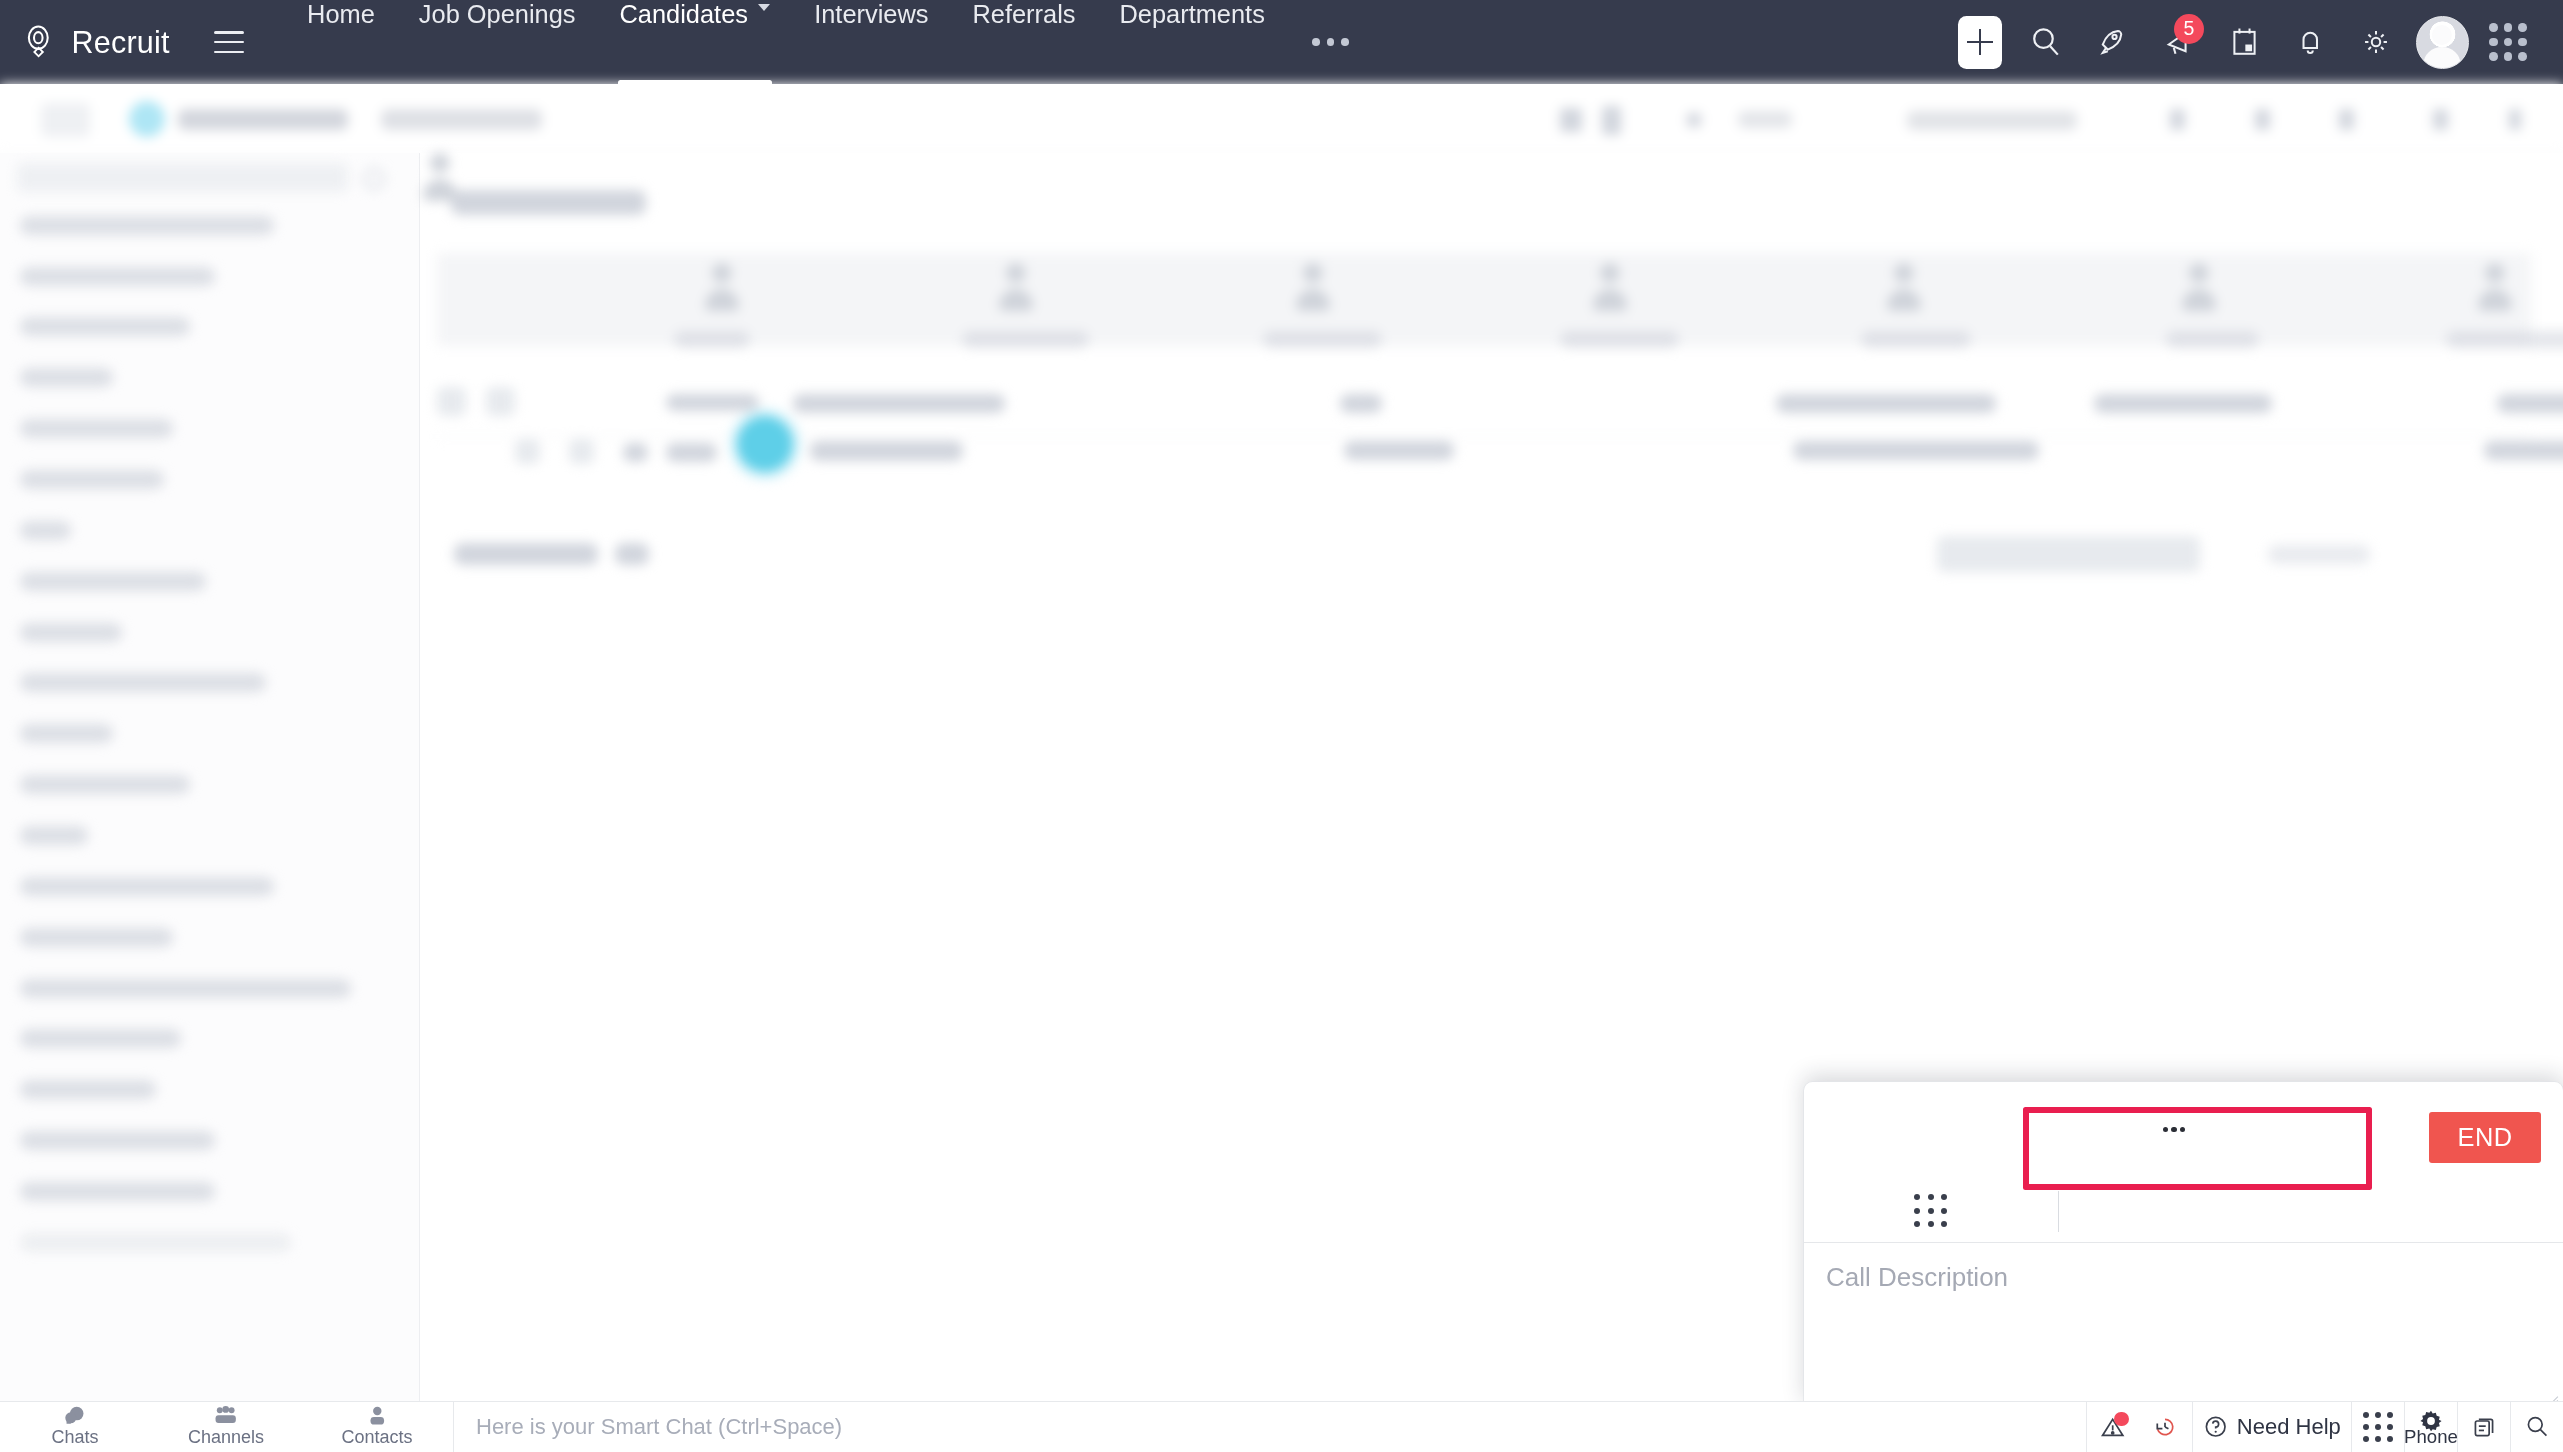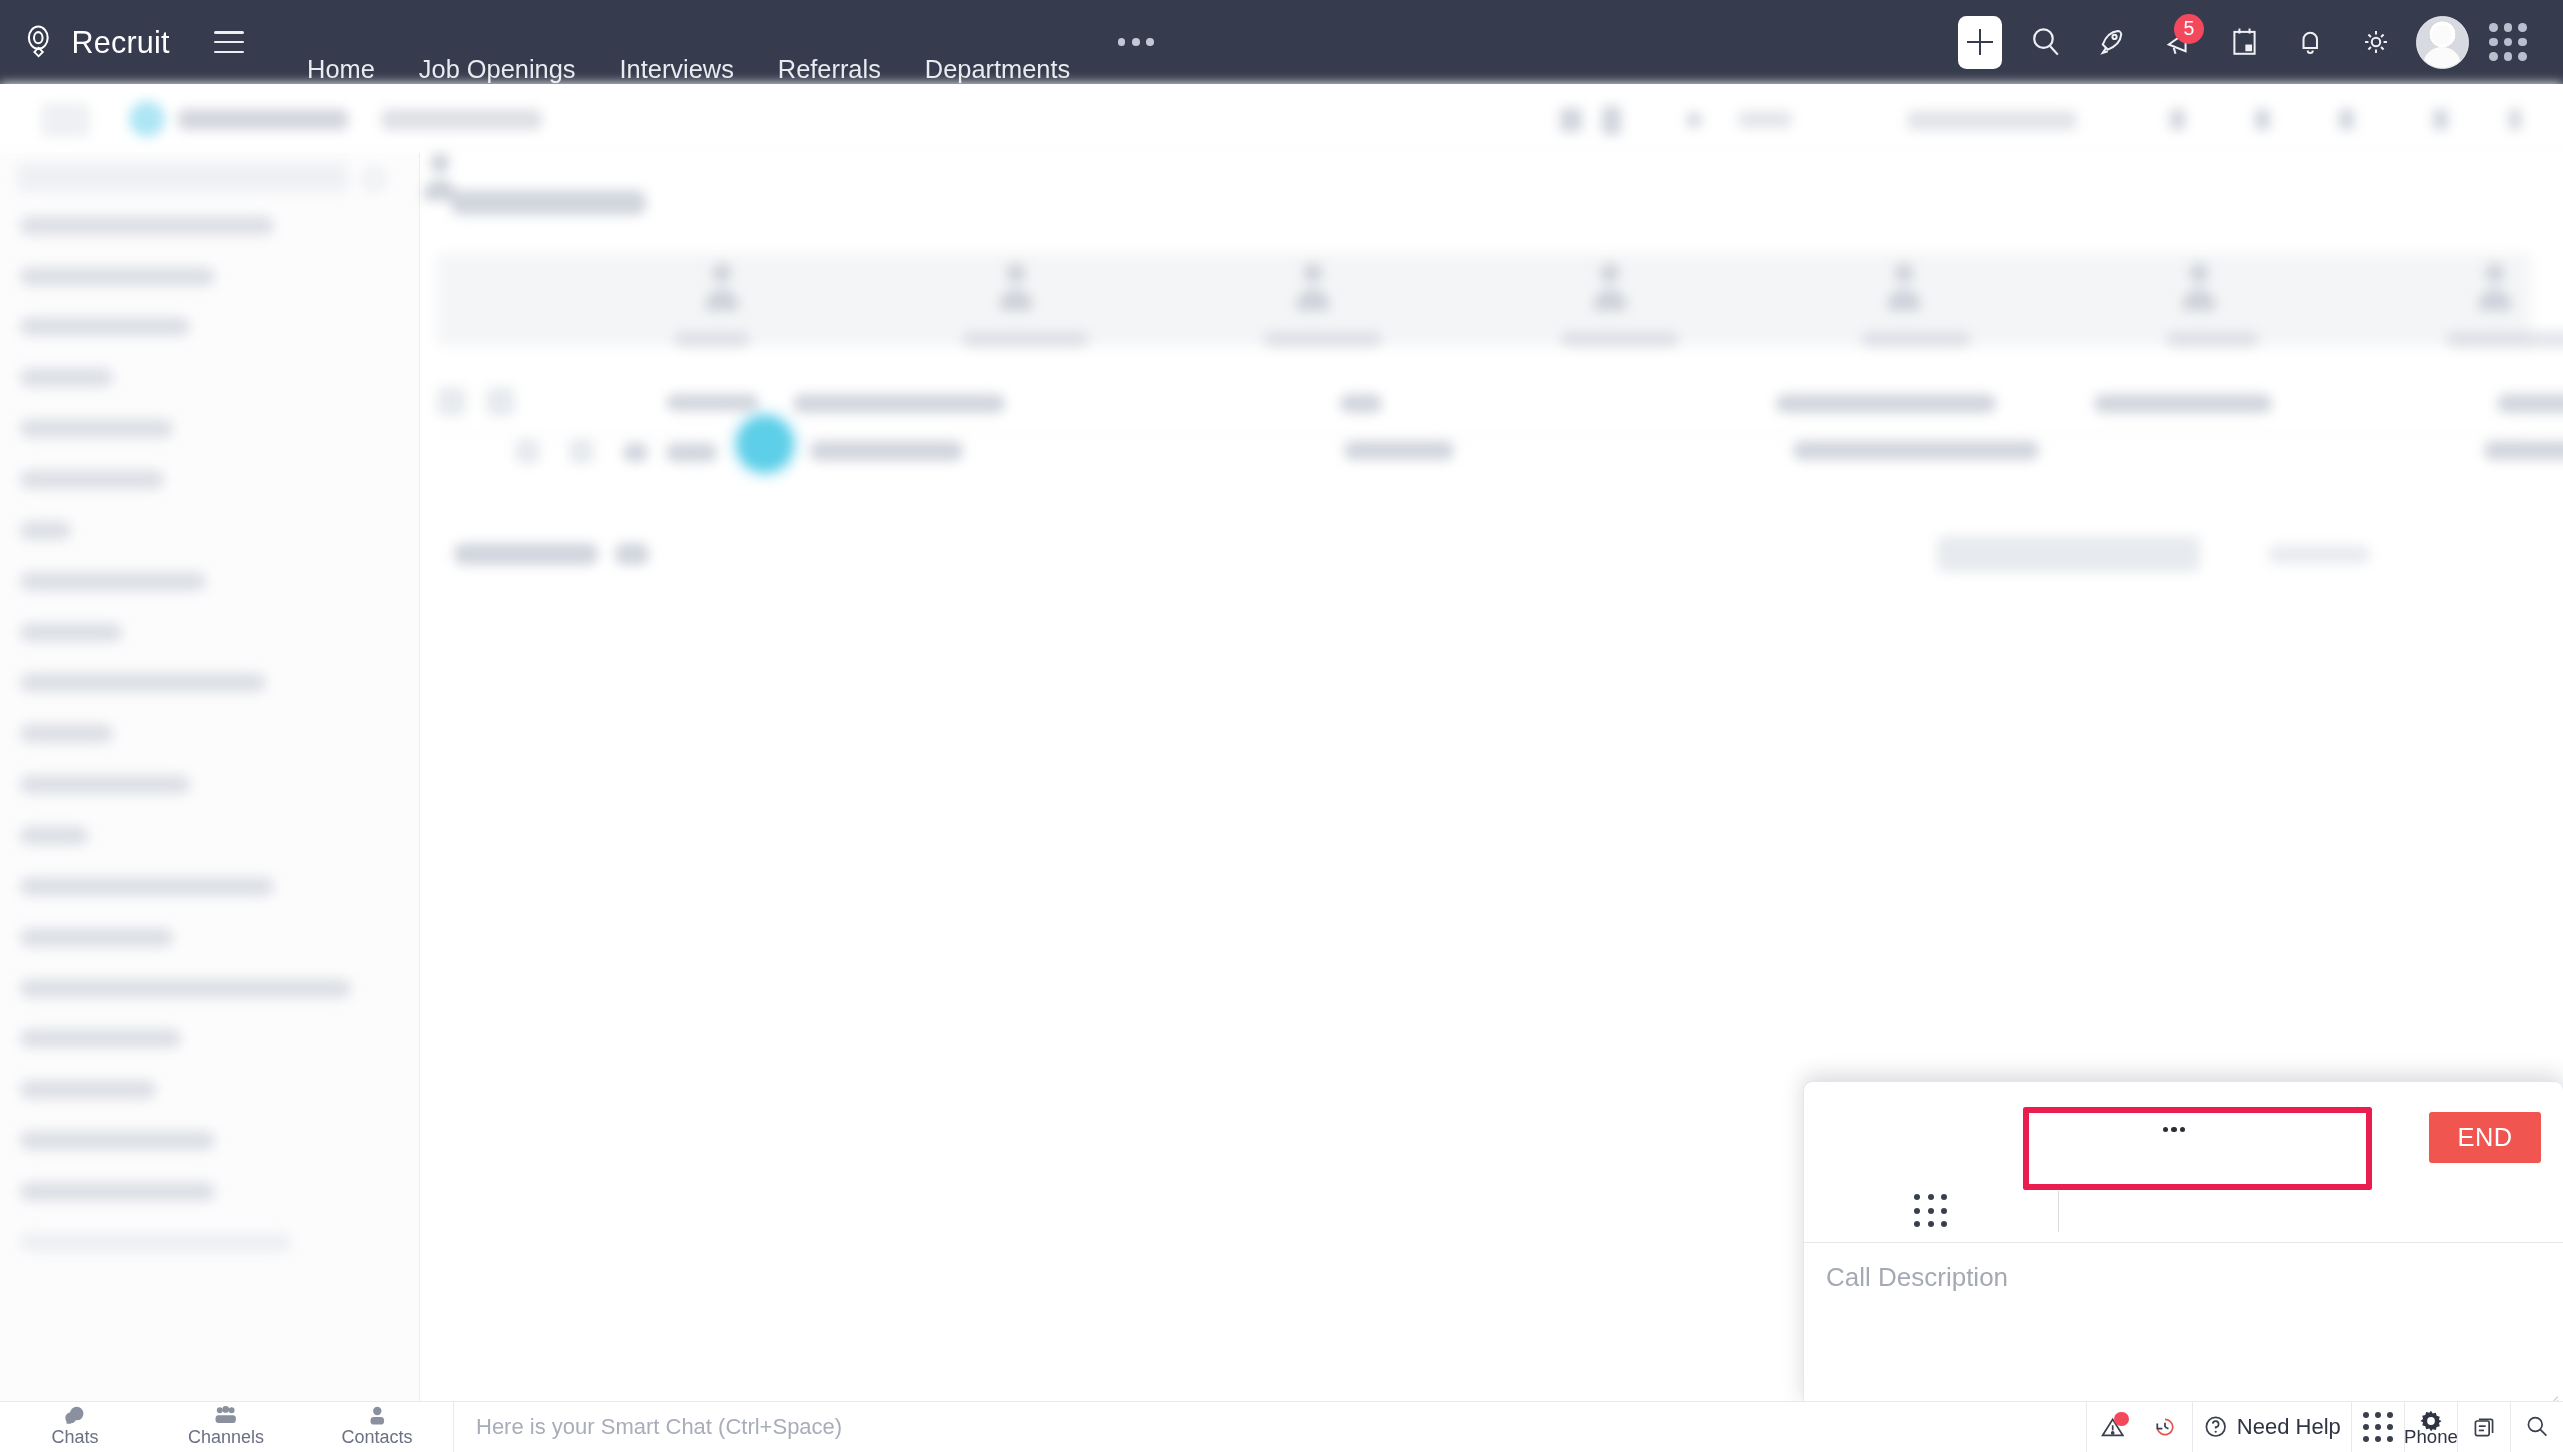--- a/index.html
+++ b/index.html
@@ -17,21 +17,21 @@
     display: flex; align-items: center;
   }
   .brand { display: flex; align-items: center; gap: 13.6px; margin-left: 22px; }
   .brand-logo { width: 36px; height: 36px; }
   .brand-name { color: #ffffff; font-size: 30.5px; letter-spacing: 0.2px; }
   .hamburger { margin-left: 44px; width: 30.5px; height: 22px; display:flex; flex-direction:column; justify-content:space-between; cursor:pointer; }
   .hamburger span { display:block; height:2.5px; background:#eceef3; border-radius:1.7px; }
   .navitems { display: flex; align-items: center; height: 84px; margin-left: 41px; }
   .navitem {
     color: #e9ebf0; font-size: 25.4px; padding: 0 22px; height: 84px;
-    display: flex; align-items: flex-end; gap: 10.2px; cursor: pointer;
+    display: flex; align-items: flex-start; gap: 10.2px; cursor: pointer;
     position: relative; white-space: nowrap;
   }
   .navitem.active { color: #ffffff; }
   .navitem.active::after {
     content:""; position:absolute; left:20.3px; right:20.3px; bottom:0; height:4.2px; background:#ffffff; border-radius:2.5px 2.5px 0 0;
   }
   .chev { width: 0; height: 0; border-left: 6.8px solid transparent; border-right: 6.8px solid transparent; border-top: 7.6px solid #d7dae3; margin-top:4.2px; }
   .navdots { display:flex; gap:6.8px; padding: 0 25.4px; cursor:pointer; }
   .navdots i { width:7.6px; height:7.6px; border-radius:50%; background:#c3c8d4; display:block; }
 
@@ -190,20 +190,24 @@
       <span></span>
       <span></span>
   </div>
 
   <div class="navitems">
     <div class="navitem">
       <span>Home</span>
     </div>
     <div class="navitem">
       <span>Job Openings</span>
+    </div>
+    <div class="navitem active">
+      <span>Candidates</span>
+      <span class="chev"></span>
     </div>
     <div class="navitem">
       <span>Interviews</span>
     </div>
     <div class="navitem">
       <span>Referrals</span>
     </div>
     <div class="navitem">
       <span>Departments</span>
     </div>

